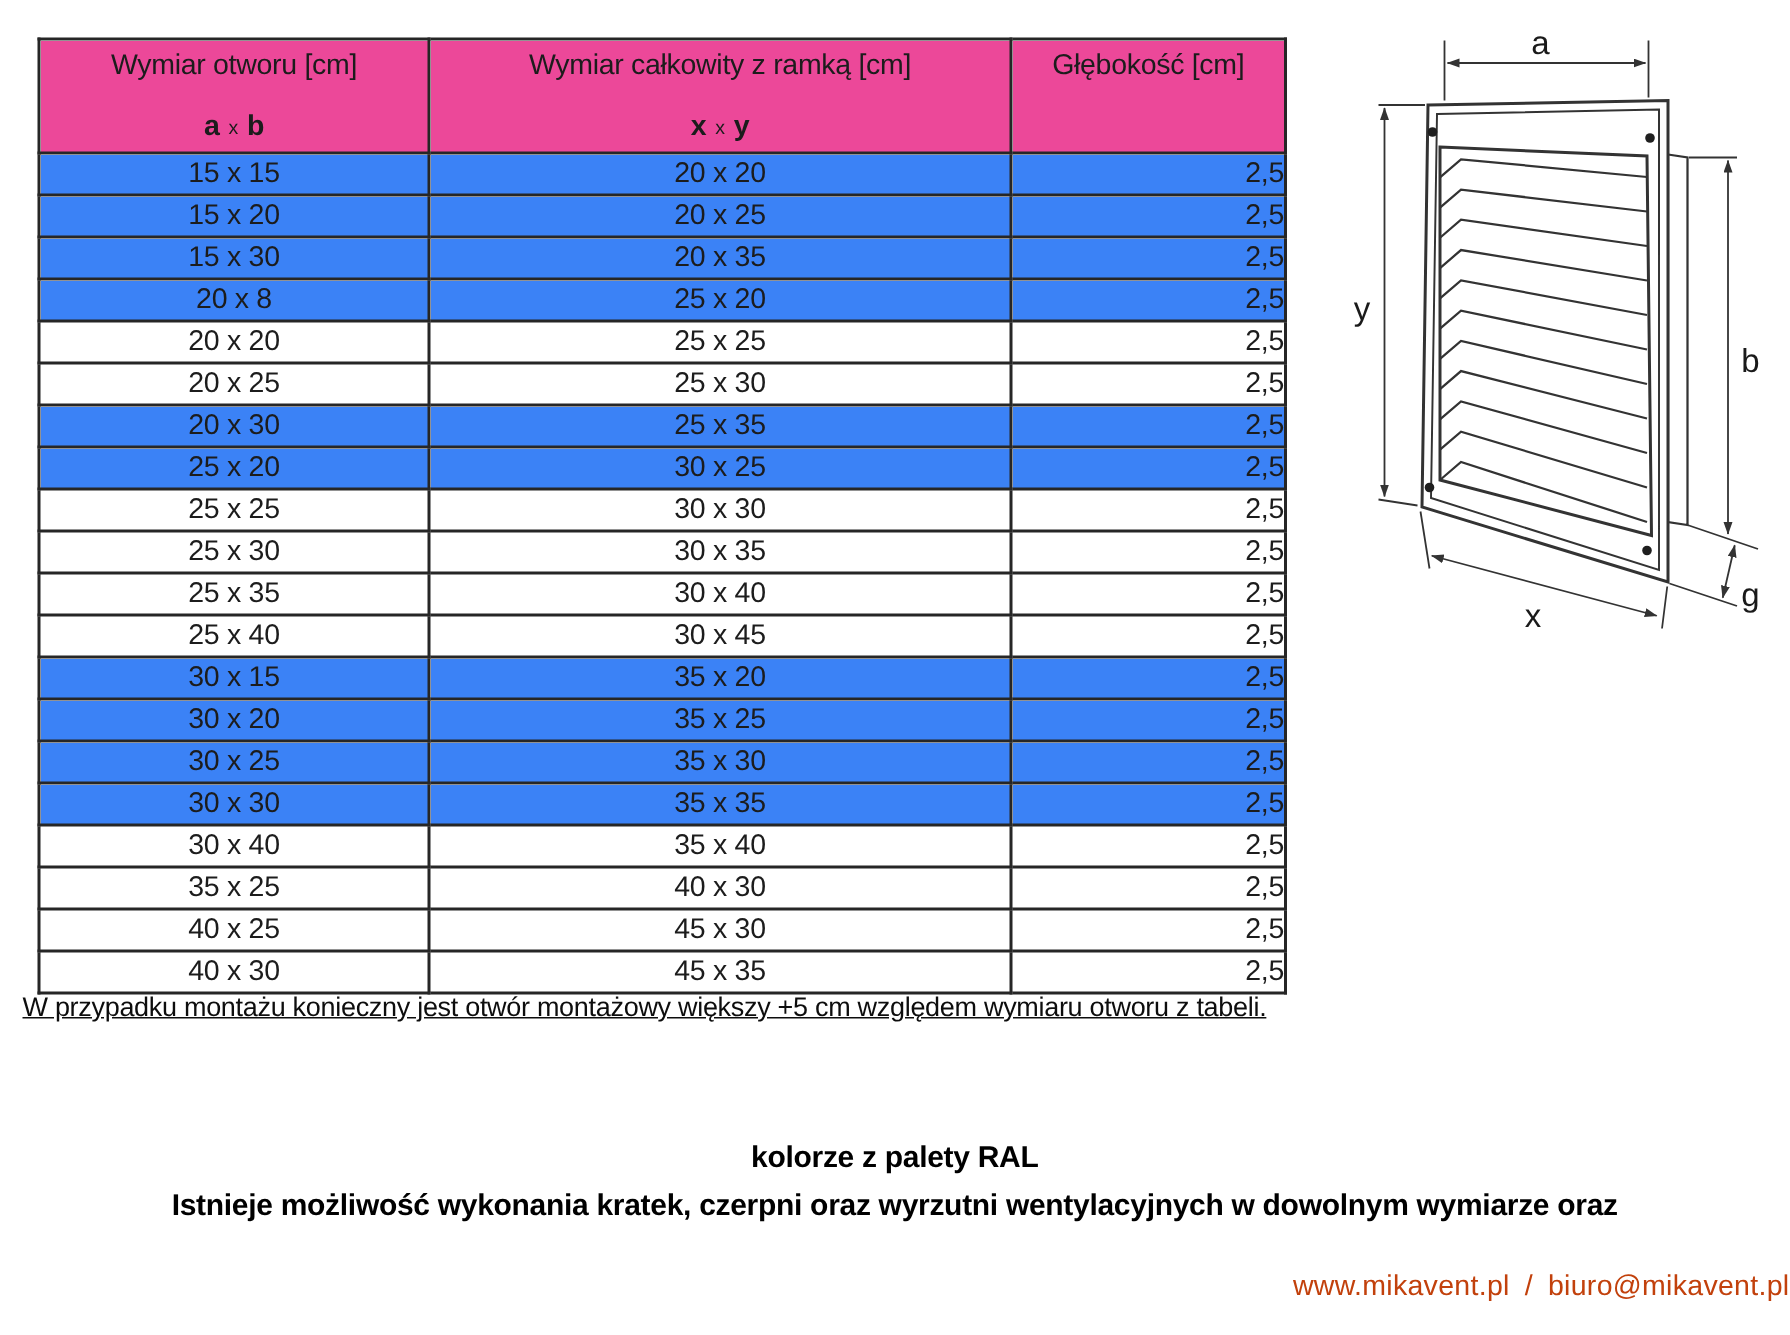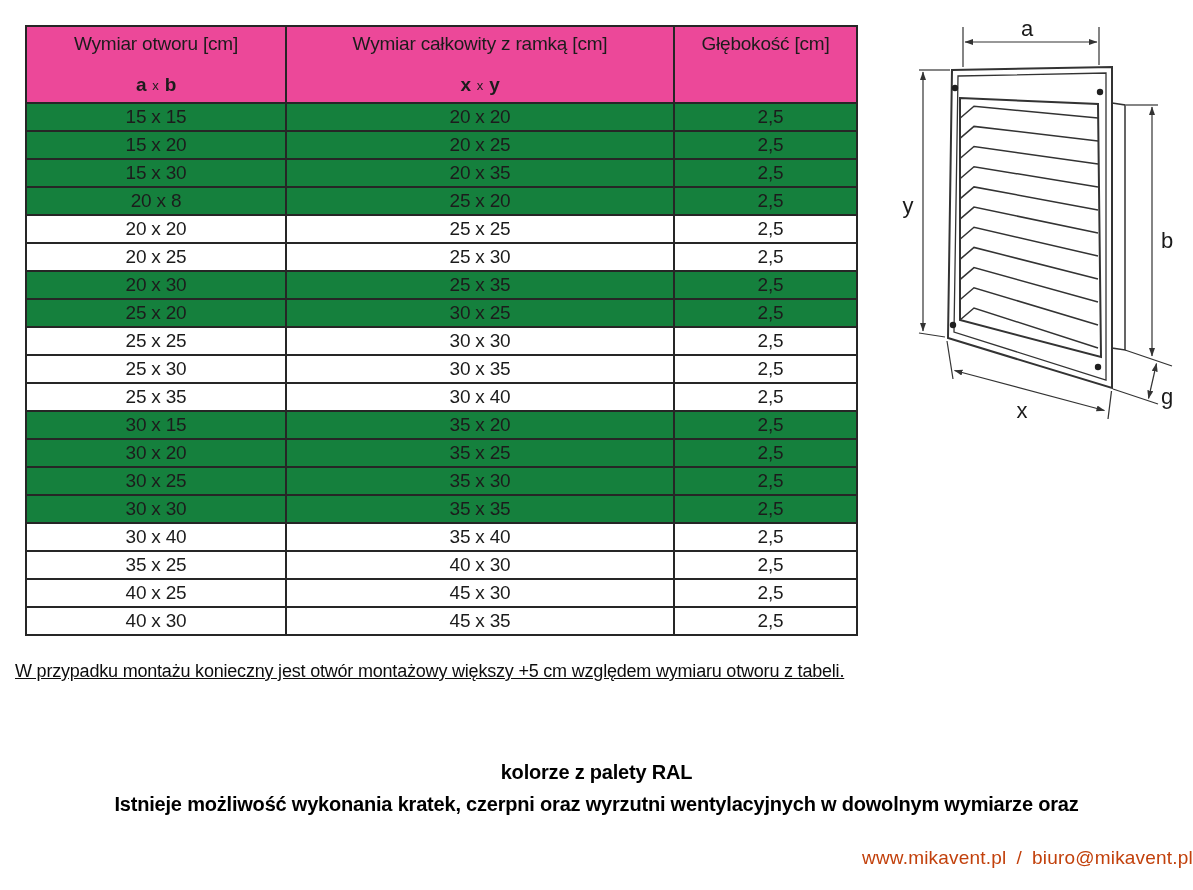--- a/index.html
+++ b/index.html
@@ -35,22 +35,22 @@
   }
   .h-title { font-size: 19px; line-height: 24px; }
   .h-sub { font-size: 19px; font-weight: bold; line-height: 22px; margin-top: 18px; }
   .h-sub .sub-x { font-size: 13px; font-weight: normal; margin: 0 6px; position: relative; top: -1px; }
   .size-table td {
     height: 26px; line-height: 26px;
     padding: 0;
     text-align: center;
     background: #ffffff;
   }
-  .size-table td.c3 { text-align: center; padding-left: 10px; }
-  .size-table tr.shaded td { background: #15803d; }
+  .size-table td.c3 { text-align: right; padding-left: 10px; }
+  .size-table tr.shaded td { background: #3b82f6; }
   .note {
     position: absolute; left: 15px; top: 661px;
     margin: 0;
     font-size: 18px;
     color: #0d0d0d;
     text-decoration: underline;
     letter-spacing: -0.2px;
     white-space: nowrap;
   }
   .statement {
@@ -148,20 +148,25 @@
       <tr>
     <td class="c1">25 x 30</td>
     <td class="c2">30 x 35</td>
     <td class="c3">2,5</td>
   </tr>
       <tr>
     <td class="c1">25 x 35</td>
     <td class="c2">30 x 40</td>
     <td class="c3">2,5</td>
   </tr>
+      <tr>
+    <td class="c1">25 x 40</td>
+    <td class="c2">30 x 45</td>
+    <td class="c3">2,5</td>
+  </tr>
       <tr class="shaded">
     <td class="c1">30 x 15</td>
     <td class="c2">35 x 20</td>
     <td class="c3">2,5</td>
   </tr>
       <tr class="shaded">
     <td class="c1">30 x 20</td>
     <td class="c2">35 x 25</td>
     <td class="c3">2,5</td>
   </tr>

